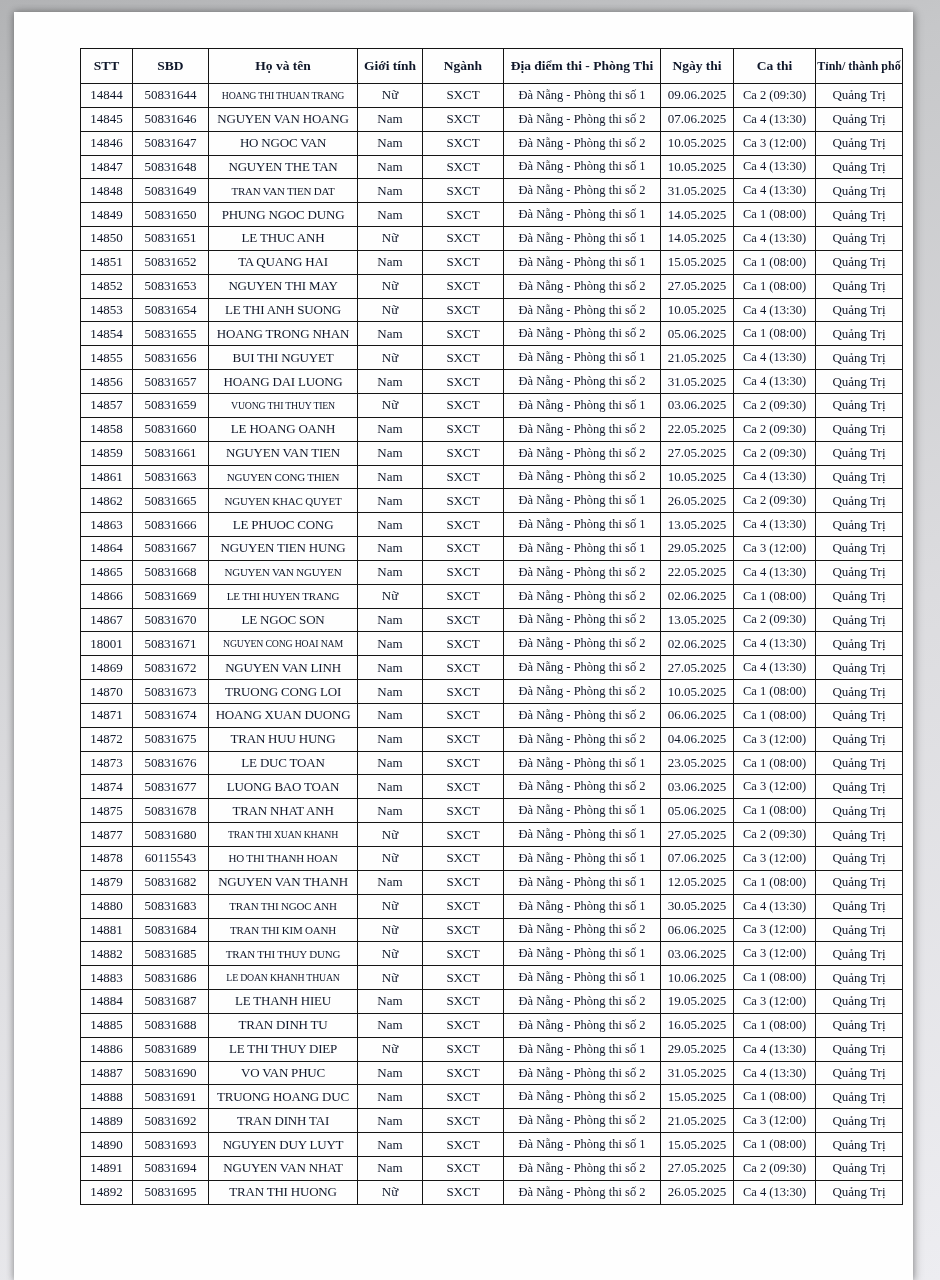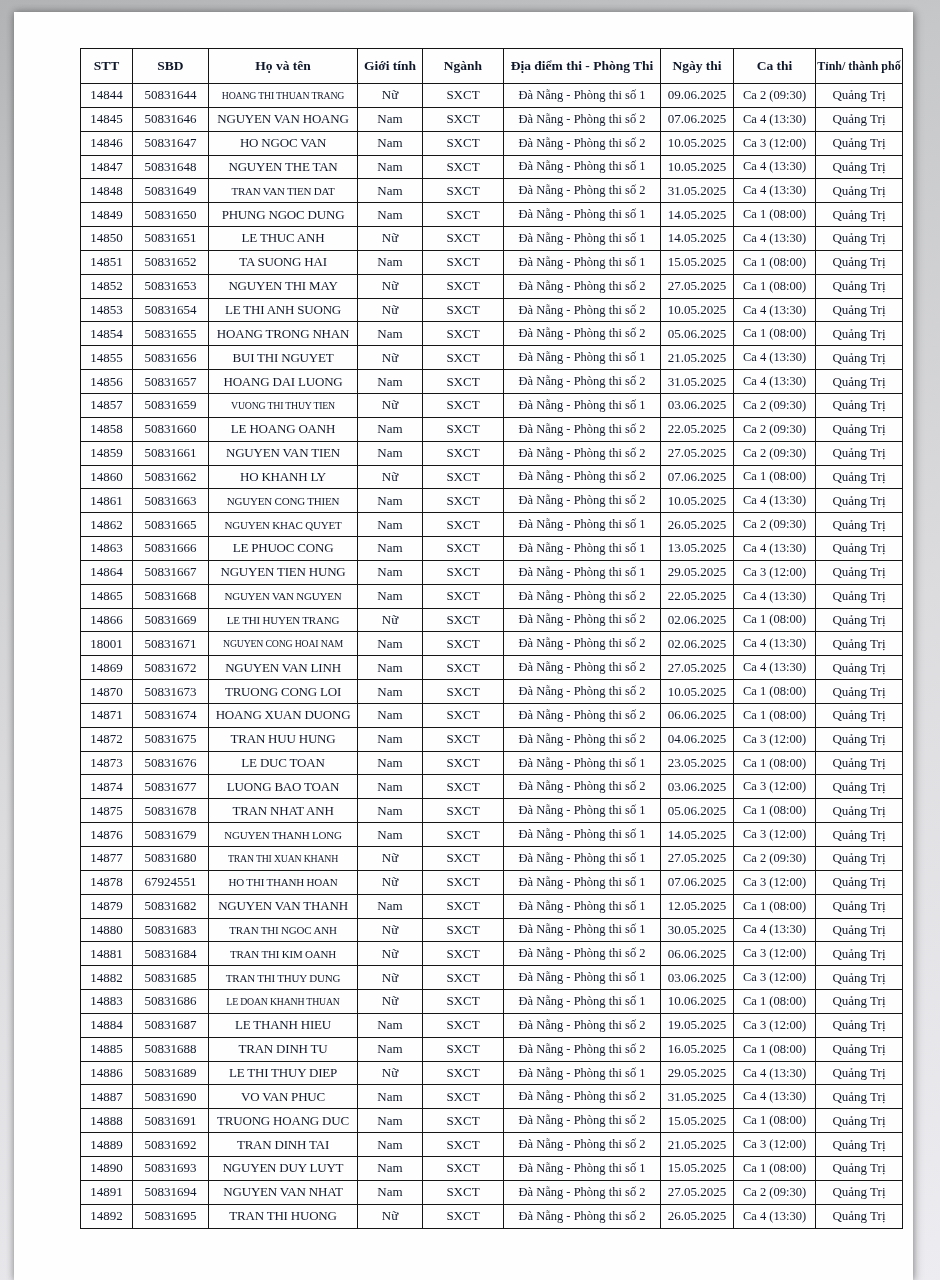--- a/index.html
+++ b/index.html
@@ -153,21 +153,21 @@
           <td class="cell-gender">Nữ</td>
           <td class="cell-major">SXCT</td>
           <td class="cell-location">Đà Nẵng - Phòng thi số 1</td>
           <td class="cell-date">14.05.2025</td>
           <td class="cell-shift">Ca 4 (13:30)</td>
           <td class="cell-province">Quảng Trị</td>
         </tr>
         <tr>
           <td class="cell-stt">14851</td>
           <td class="cell-sbd">50831652</td>
-          <td class="cell-name">TA SUONG HAI</td>
+          <td class="cell-name">TA QUANG HAI</td>
           <td class="cell-gender">Nam</td>
           <td class="cell-major">SXCT</td>
           <td class="cell-location">Đà Nẵng - Phòng thi số 1</td>
           <td class="cell-date">15.05.2025</td>
           <td class="cell-shift">Ca 1 (08:00)</td>
           <td class="cell-province">Quảng Trị</td>
         </tr>
         <tr>
           <td class="cell-stt">14852</td>
           <td class="cell-sbd">50831653</td>
@@ -250,31 +250,20 @@
           <td class="cell-sbd">50831661</td>
           <td class="cell-name">NGUYEN VAN TIEN</td>
           <td class="cell-gender">Nam</td>
           <td class="cell-major">SXCT</td>
           <td class="cell-location">Đà Nẵng - Phòng thi số 2</td>
           <td class="cell-date">27.05.2025</td>
           <td class="cell-shift">Ca 2 (09:30)</td>
           <td class="cell-province">Quảng Trị</td>
         </tr>
         <tr>
-          <td class="cell-stt">14860</td>
-          <td class="cell-sbd">50831662</td>
-          <td class="cell-name">HO KHANH LY</td>
-          <td class="cell-gender">Nữ</td>
-          <td class="cell-major">SXCT</td>
-          <td class="cell-location">Đà Nẵng - Phòng thi số 2</td>
-          <td class="cell-date">07.06.2025</td>
-          <td class="cell-shift">Ca 1 (08:00)</td>
-          <td class="cell-province">Quảng Trị</td>
-        </tr>
-        <tr>
           <td class="cell-stt">14861</td>
           <td class="cell-sbd">50831663</td>
           <td class="cell-name mid">NGUYEN CONG THIEN</td>
           <td class="cell-gender">Nam</td>
           <td class="cell-major">SXCT</td>
           <td class="cell-location">Đà Nẵng - Phòng thi số 2</td>
           <td class="cell-date">10.05.2025</td>
           <td class="cell-shift">Ca 4 (13:30)</td>
           <td class="cell-province">Quảng Trị</td>
         </tr>
@@ -327,20 +316,31 @@
           <td class="cell-sbd">50831669</td>
           <td class="cell-name mid">LE THI HUYEN TRANG</td>
           <td class="cell-gender">Nữ</td>
           <td class="cell-major">SXCT</td>
           <td class="cell-location">Đà Nẵng - Phòng thi số 2</td>
           <td class="cell-date">02.06.2025</td>
           <td class="cell-shift">Ca 1 (08:00)</td>
           <td class="cell-province">Quảng Trị</td>
         </tr>
         <tr>
+          <td class="cell-stt">14867</td>
+          <td class="cell-sbd">50831670</td>
+          <td class="cell-name">LE NGOC SON</td>
+          <td class="cell-gender">Nam</td>
+          <td class="cell-major">SXCT</td>
+          <td class="cell-location">Đà Nẵng - Phòng thi số 2</td>
+          <td class="cell-date">13.05.2025</td>
+          <td class="cell-shift">Ca 2 (09:30)</td>
+          <td class="cell-province">Quảng Trị</td>
+        </tr>
+        <tr>
           <td class="cell-stt">18001</td>
           <td class="cell-sbd">50831671</td>
           <td class="cell-name long">NGUYEN CONG HOAI NAM</td>
           <td class="cell-gender">Nam</td>
           <td class="cell-major">SXCT</td>
           <td class="cell-location">Đà Nẵng - Phòng thi số 2</td>
           <td class="cell-date">02.06.2025</td>
           <td class="cell-shift">Ca 4 (13:30)</td>
           <td class="cell-province">Quảng Trị</td>
         </tr>
@@ -415,44 +415,33 @@
           <td class="cell-sbd">50831678</td>
           <td class="cell-name">TRAN NHAT ANH</td>
           <td class="cell-gender">Nam</td>
           <td class="cell-major">SXCT</td>
           <td class="cell-location">Đà Nẵng - Phòng thi số 1</td>
           <td class="cell-date">05.06.2025</td>
           <td class="cell-shift">Ca 1 (08:00)</td>
           <td class="cell-province">Quảng Trị</td>
         </tr>
         <tr>
-          <td class="cell-stt">14876</td>
-          <td class="cell-sbd">50831679</td>
-          <td class="cell-name mid">NGUYEN THANH LONG</td>
-          <td class="cell-gender">Nam</td>
-          <td class="cell-major">SXCT</td>
-          <td class="cell-location">Đà Nẵng - Phòng thi số 1</td>
-          <td class="cell-date">14.05.2025</td>
-          <td class="cell-shift">Ca 3 (12:00)</td>
-          <td class="cell-province">Quảng Trị</td>
-        </tr>
-        <tr>
           <td class="cell-stt">14877</td>
           <td class="cell-sbd">50831680</td>
           <td class="cell-name long">TRAN THI XUAN KHANH</td>
           <td class="cell-gender">Nữ</td>
           <td class="cell-major">SXCT</td>
           <td class="cell-location">Đà Nẵng - Phòng thi số 1</td>
           <td class="cell-date">27.05.2025</td>
           <td class="cell-shift">Ca 2 (09:30)</td>
           <td class="cell-province">Quảng Trị</td>
         </tr>
         <tr>
           <td class="cell-stt">14878</td>
-          <td class="cell-sbd">67924551</td>
+          <td class="cell-sbd">60115543</td>
           <td class="cell-name mid">HO THI THANH HOAN</td>
           <td class="cell-gender">Nữ</td>
           <td class="cell-major">SXCT</td>
           <td class="cell-location">Đà Nẵng - Phòng thi số 1</td>
           <td class="cell-date">07.06.2025</td>
           <td class="cell-shift">Ca 3 (12:00)</td>
           <td class="cell-province">Quảng Trị</td>
         </tr>
         <tr>
           <td class="cell-stt">14879</td>

